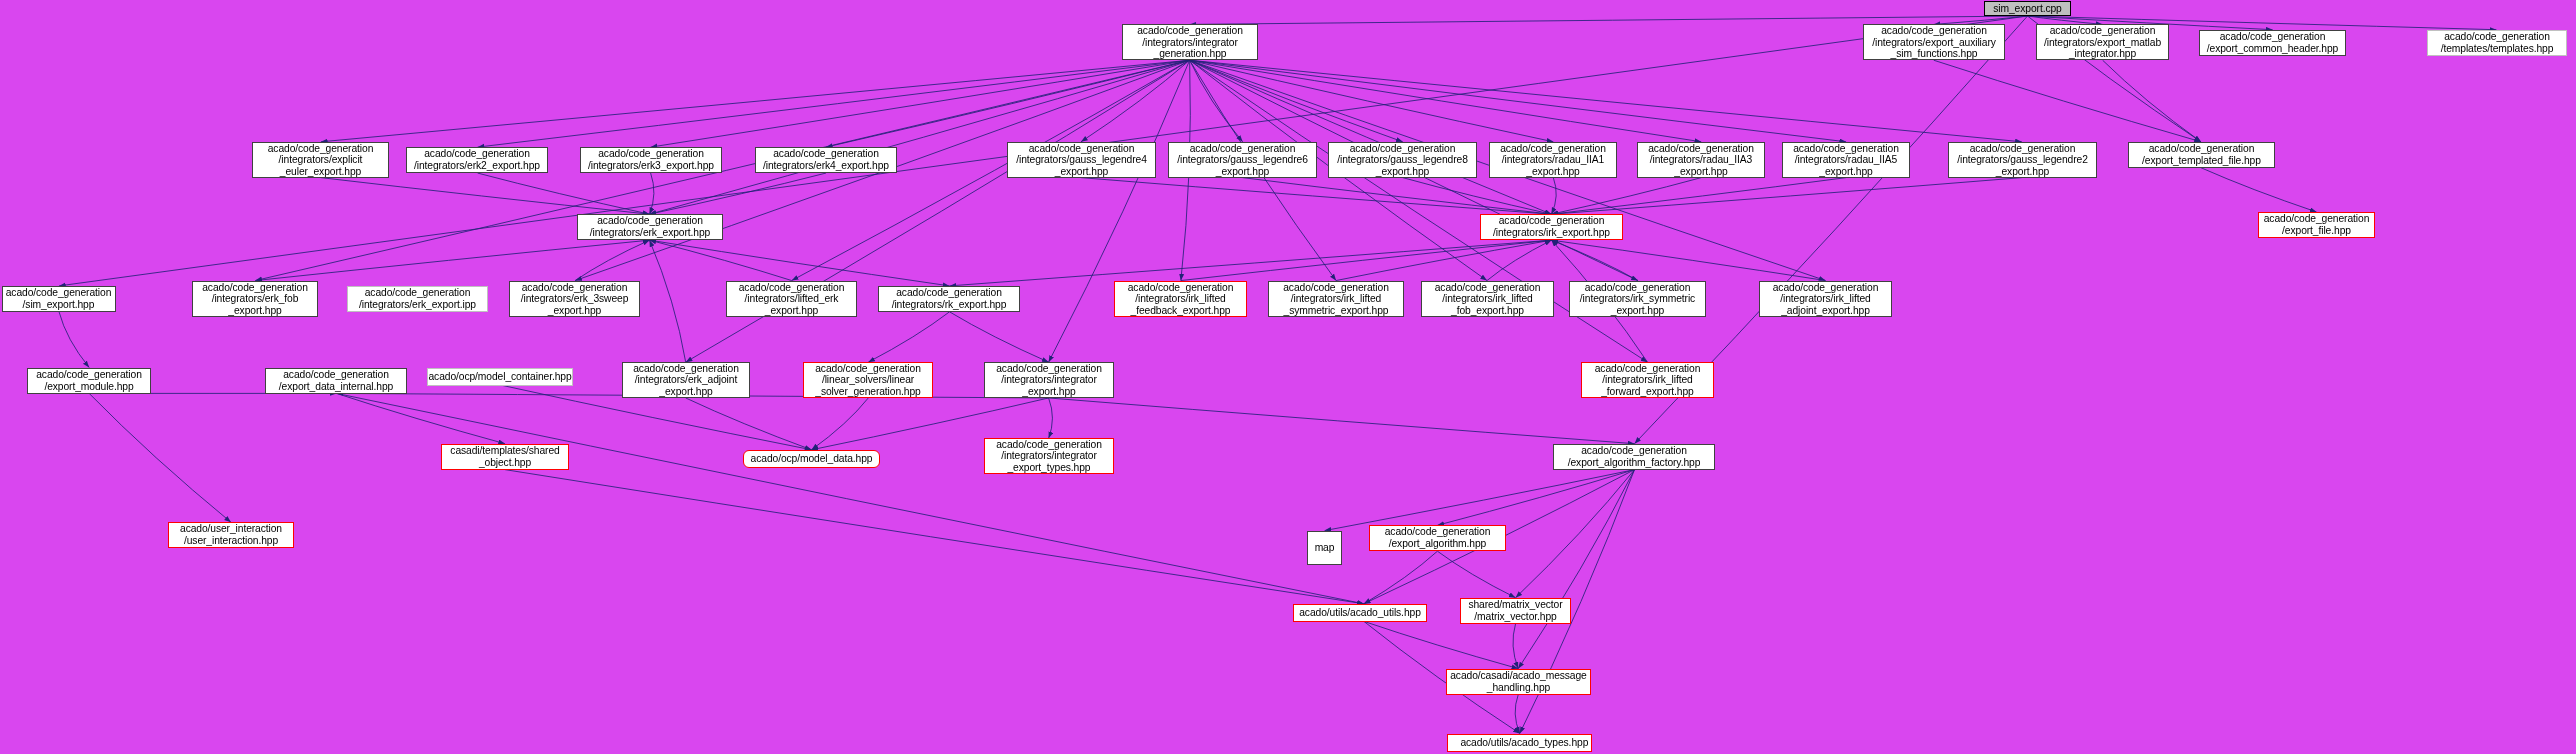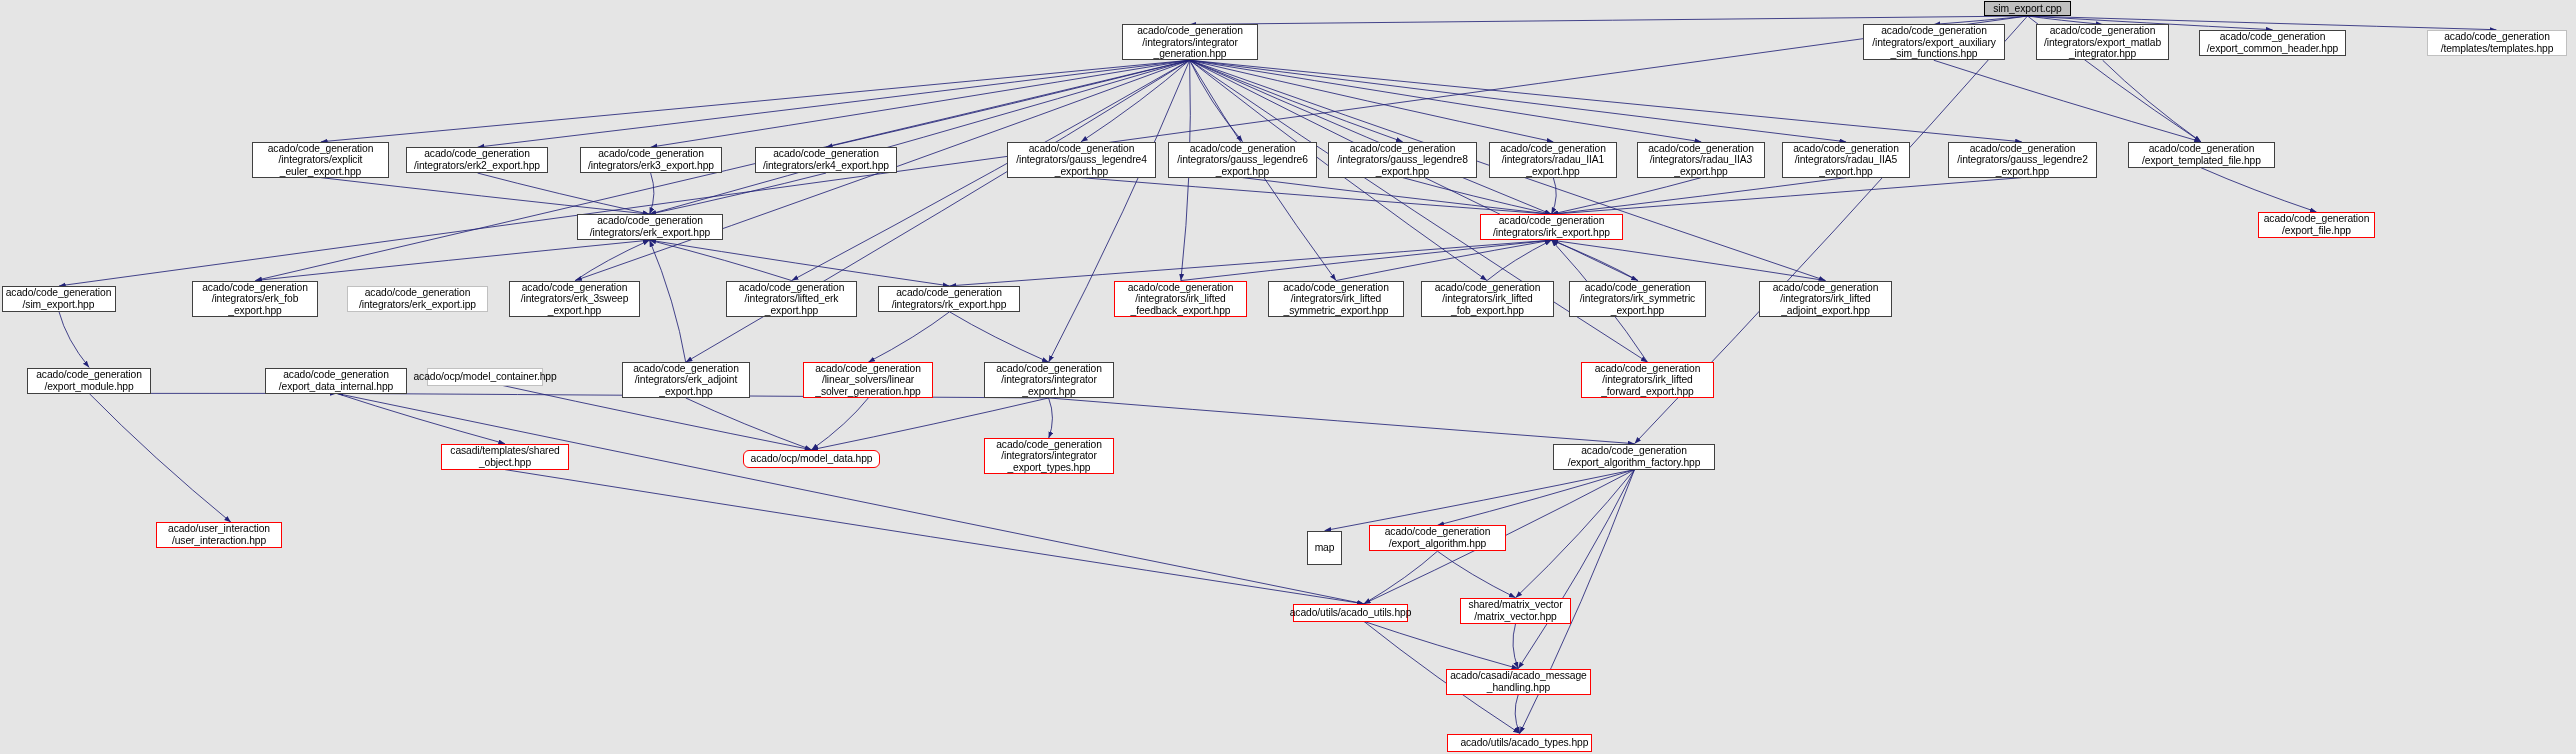--- a/index.html
+++ b/index.html
@@ -1,16 +1,16 @@
 <!DOCTYPE html>
 <html style="font-size:12.2px"><head>
 <meta charset="utf-8">
 <style>
   html,body{margin:0;padding:0;background:#ffffff;}
-  #canvas{position:relative;width:2576px;height:754px;background:#e5e5e5;
+  #canvas{position:relative;width:2576px;height:754px;background:#d946ef;
           font-family:"Liberation Sans", sans-serif;overflow:hidden;}
   svg#edges{position:absolute;left:0;top:0;width:2576px;height:754px;pointer-events:none;}
   .node{position:absolute;box-sizing:border-box;display:flex;align-items:center;justify-content:center;
         text-align:center;line-height:1.12;color:#000000;background:#ffffff;
         border:0.8px solid #404040;font-size:10.3px;padding:1.5px 2.3px;letter-spacing:-0.1px;}
   .node span{display:block;white-space:pre-line;}
   .node.root{background:#bfbfbf;border:0.8px solid #000000;}
   .node.red{border:1.2px solid #ff0000;}
   .node.grey{border:0.8px solid #c0c0c0;}
 </style>
@@ -258,21 +258,21 @@
 _adjoint_export.hpp</span>
       </div>
       <div class="node" style="left: 27px; top: 368px; width: 124px; height: 26px;">
         <span>acado/code_generation
 /export_module.hpp</span>
       </div>
       <div class="node" style="left: 265px; top: 368px; width: 142px; height: 26px;">
         <span>acado/code_generation
 /export_data_internal.hpp</span>
       </div>
-      <div class="node grey" style="left: 427px; top: 368px; width: 116px; height: 17.5px;">
+      <div class="node grey" style="left: 427px; top: 368px; width: 146px; height: 17.5px;">
         <span>acado/ocp/model_container.hpp</span>
       </div>
       <div class="node" style="left: 622px; top: 362px; width: 128px; height: 36px;">
         <span>acado/code_generation
 /integrators/erk_adjoint
 _export.hpp</span>
       </div>
       <div class="node red" style="left: 803px; top: 362px; width: 130px; height: 36px;">
         <span>acado/code_generation
 /linear_solvers/linear
@@ -297,32 +297,32 @@
       </div>
       <div class="node red" style="left: 984px; top: 438px; width: 130px; height: 36px;">
         <span>acado/code_generation
 /integrators/integrator
 _export_types.hpp</span>
       </div>
       <div class="node" style="left: 1553px; top: 444px; width: 162px; height: 26px;">
         <span>acado/code_generation
 /export_algorithm_factory.hpp</span>
       </div>
-      <div class="node red" style="left: 156px; top: 522px; width: 126px; height: 26px;">
+      <div class="node red" style="left: 168px; top: 522px; width: 126px; height: 26px;">
         <span>acado/user_interaction
 /user_interaction.hpp</span>
       </div>
       <div class="node" style="left: 1307px; top: 531px; width: 35px; height: 34px;">
         <span>map</span>
       </div>
       <div class="node red" style="left: 1369px; top: 525px; width: 137px; height: 26px;">
         <span>acado/code_generation
 /export_algorithm.hpp</span>
       </div>
-      <div class="node red" style="left: 1293px; top: 604px; width: 115px; height: 17.5px;">
+      <div class="node red" style="left: 1293px; top: 604px; width: 134px; height: 17.5px;">
         <span>acado/utils/acado_utils.hpp</span>
       </div>
       <div class="node red" style="left: 1460px; top: 598px; width: 111px; height: 26px;">
         <span>shared/matrix_vector
 /matrix_vector.hpp</span>
       </div>
       <div class="node red" style="left: 1446px; top: 669px; width: 145px; height: 26px;">
         <span>acado/casadi/acado_message
 _handling.hpp</span>
       </div>

